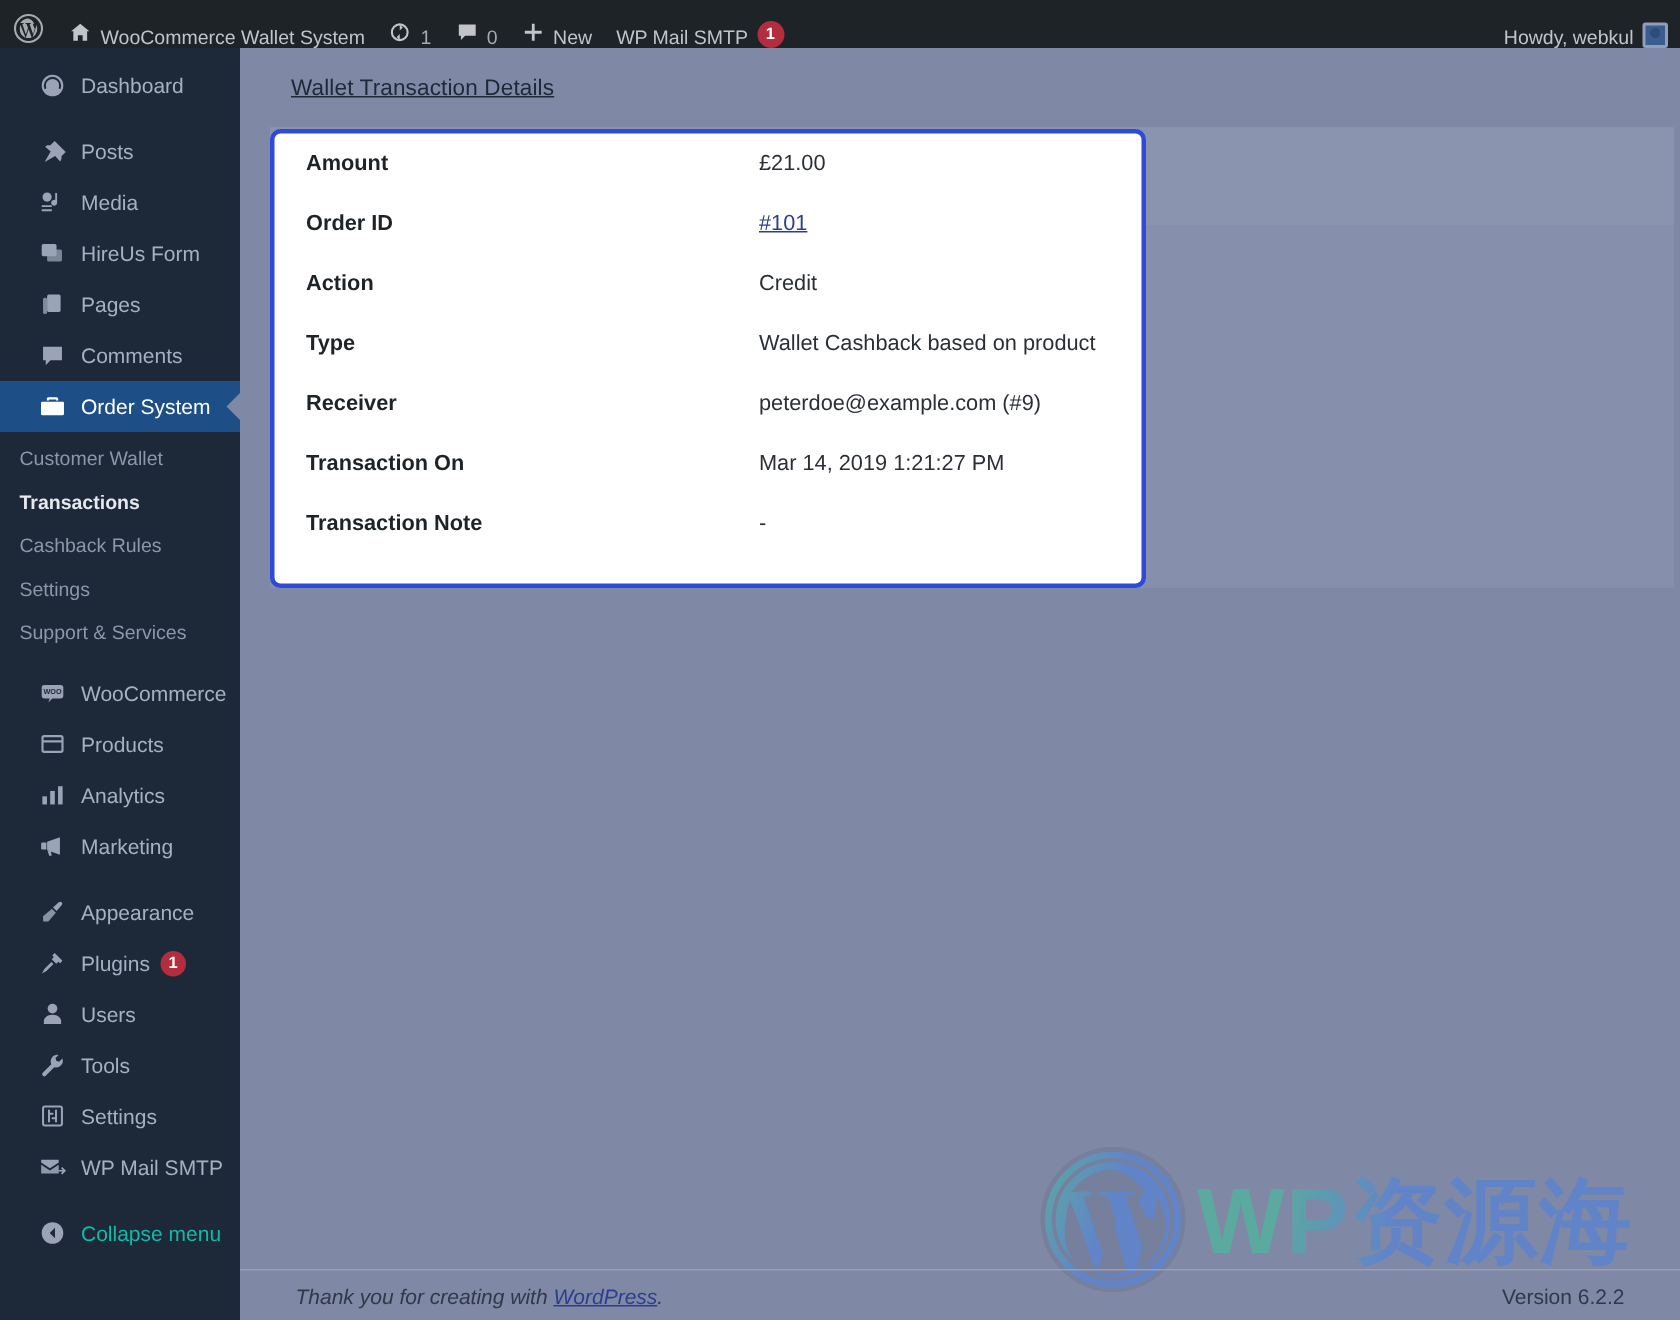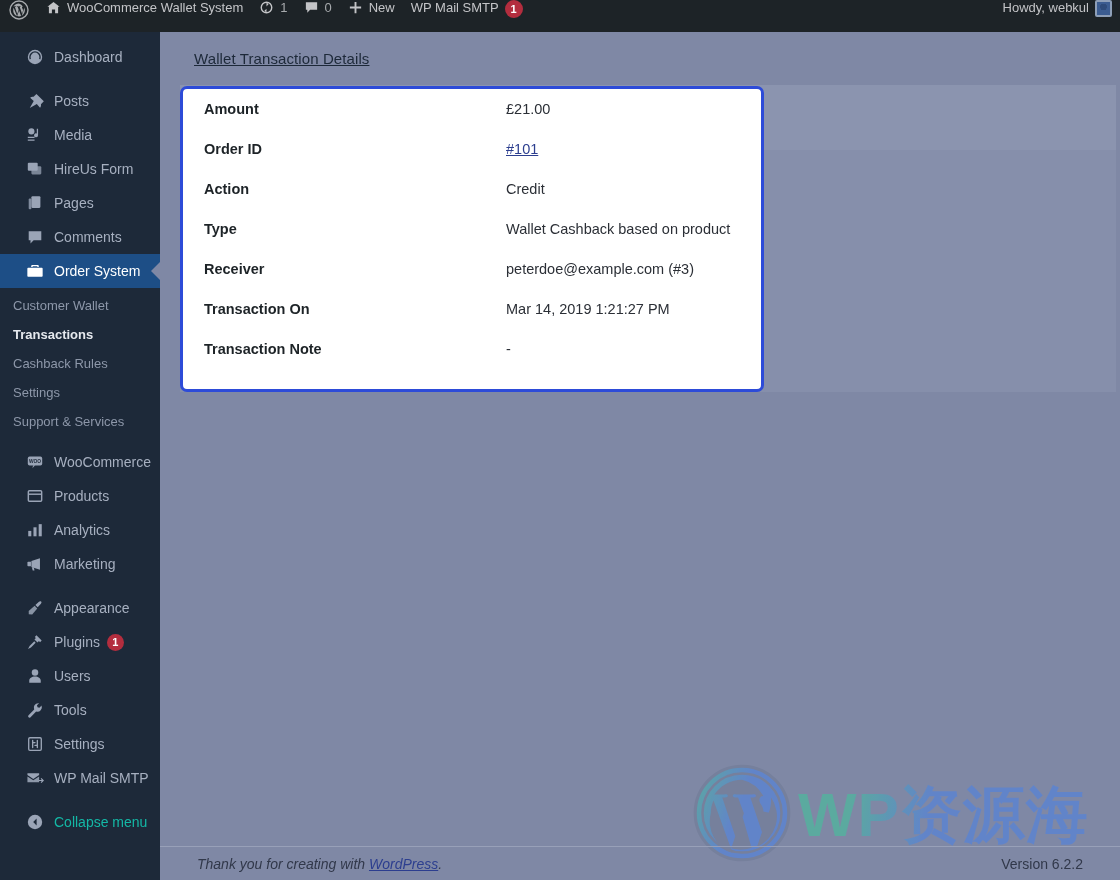--- a/index.html
+++ b/index.html
@@ -25,21 +25,21 @@
     height: 32px;
     background: #1d2327;
     display: flex;
     align-items: center;
     color: #c3c4c7;
     font-size: 13px;
     z-index: 40;
   }
   .ab-item {
     display: flex;
-    align-items: flex-start;
+    align-items: flex-end;
     height: 32px;
     padding: 0 8px;
     color: #c3c4c7;
     gap: 6px;
     white-space: nowrap;
   }
   .ab-logo { padding: 0 9px; }
   .ab-count { color: #a7aaad; }
   .ab-spacer { flex: 1 1 auto; }
   .ab-badge {
@@ -520,21 +520,21 @@
         <tr>
           <td class="d-label">Action</td>
           <td class="d-value">Credit</td>
         </tr>
         <tr>
           <td class="d-label">Type</td>
           <td class="d-value">Wallet Cashback based on product</td>
         </tr>
         <tr>
           <td class="d-label">Receiver</td>
-          <td class="d-value">peterdoe@example.com (#3)</td>
+          <td class="d-value">peterdoe@example.com (#9)</td>
         </tr>
         <tr>
           <td class="d-label">Transaction On</td>
           <td class="d-value">Mar 14, 2019 1:21:27 PM</td>
         </tr>
         <tr>
           <td class="d-label">Transaction Note</td>
           <td class="d-value">-</td>
         </tr>
       </tbody>

